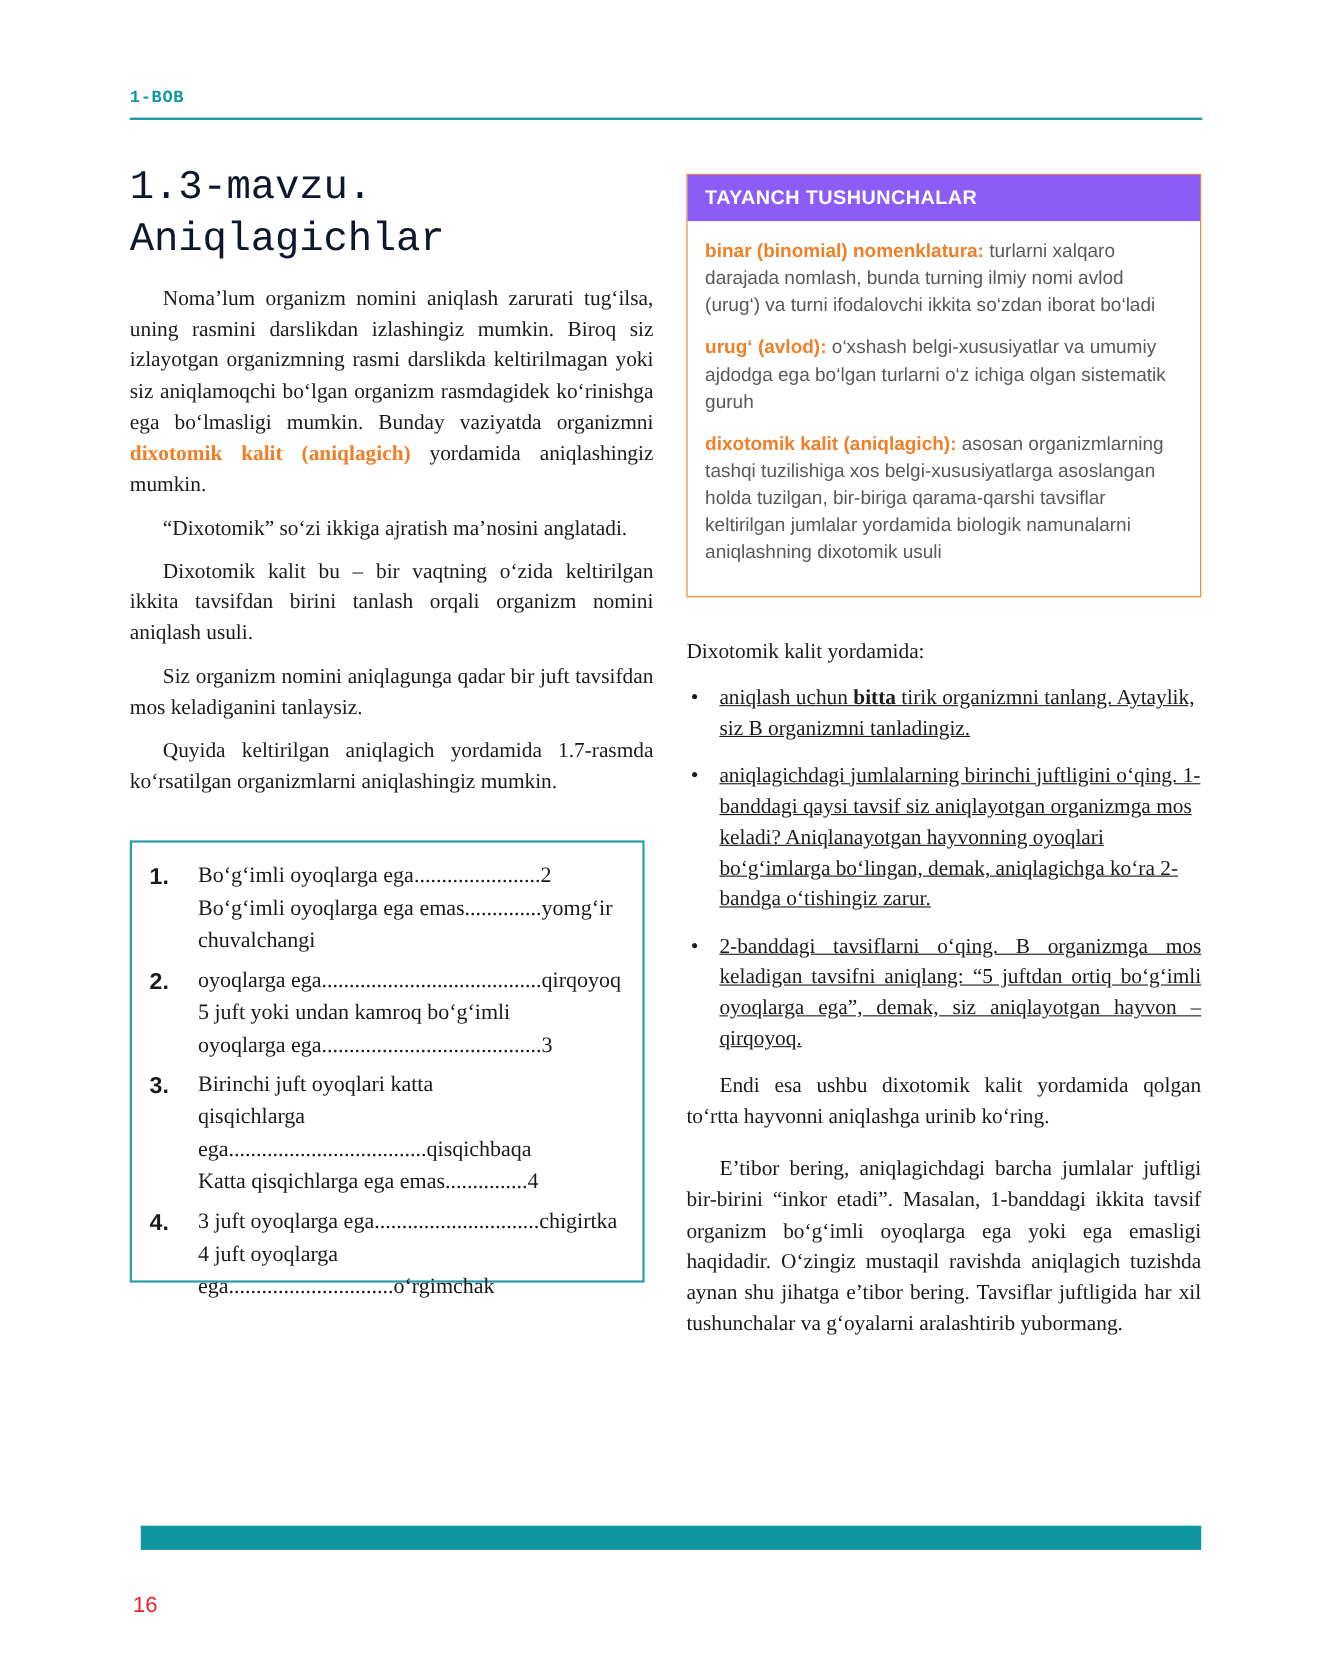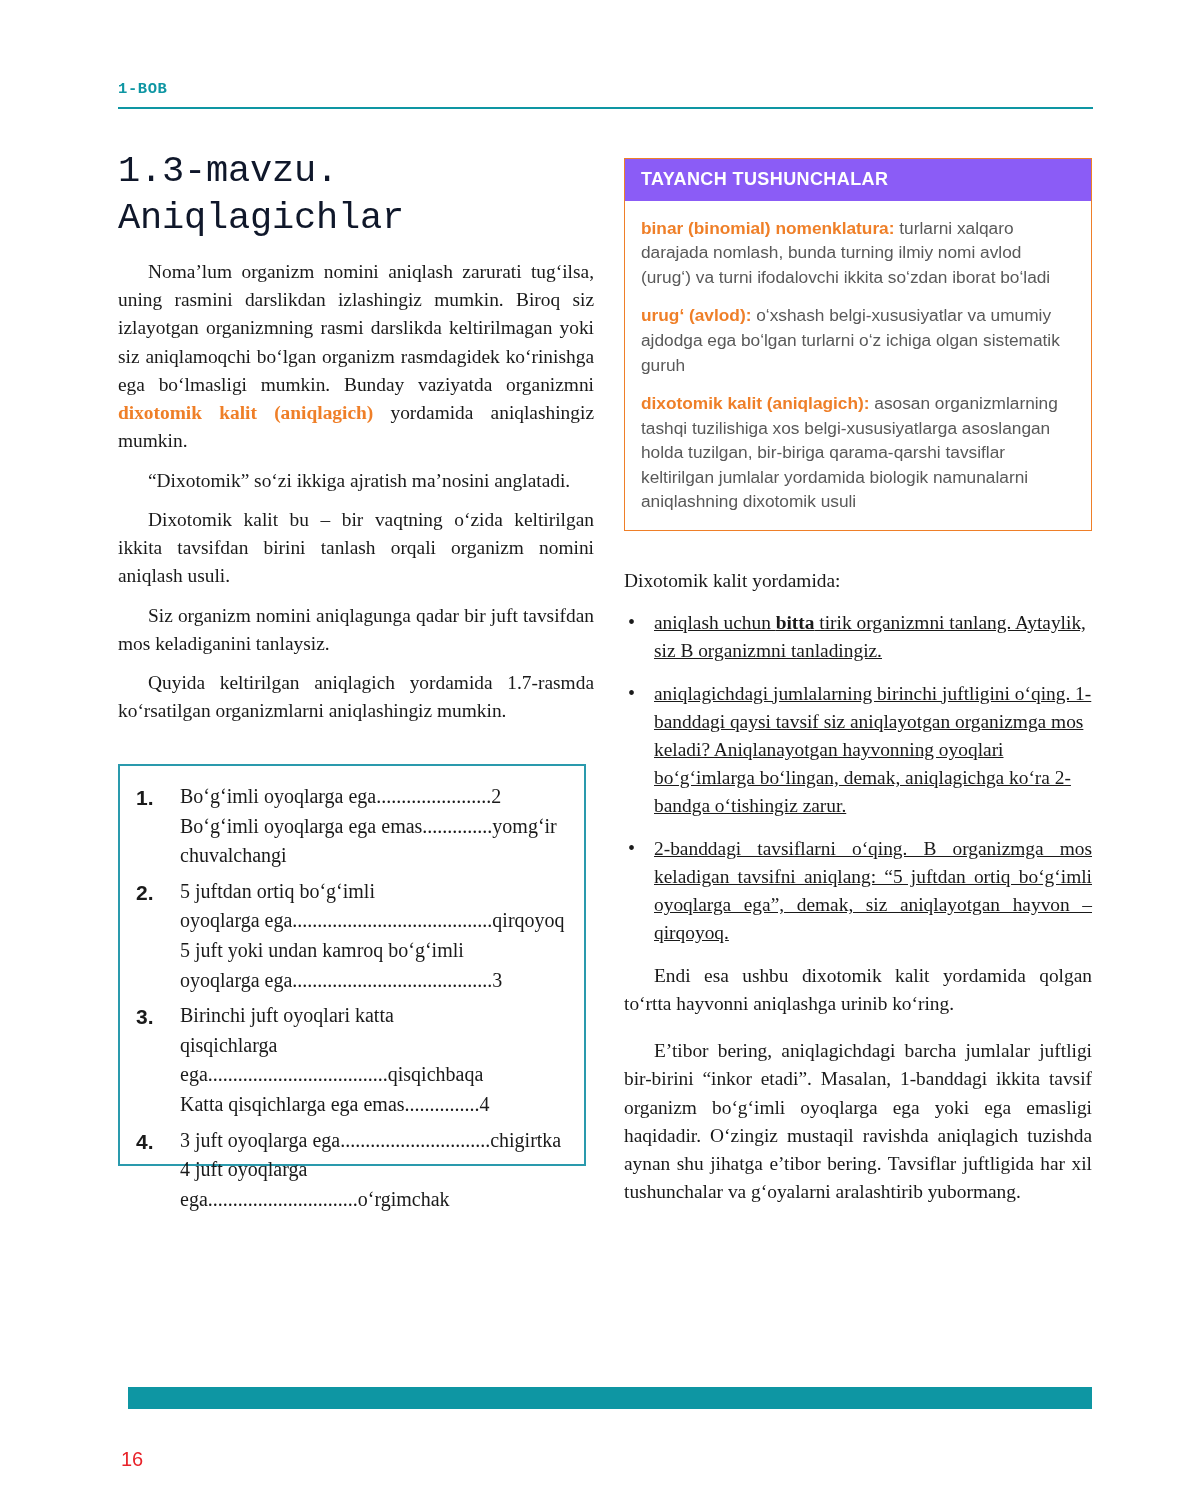--- a/index.html
+++ b/index.html
@@ -139,21 +139,21 @@
   #terms-body {
     padding: 15px 16px 14px 16px;
   }
   .term {
     font-family: "Liberation Sans", sans-serif;
     font-size: 17.3px;
     line-height: 1.42;
     color: #595959;
     margin-bottom: 14px;
   }
-  .term:last-child { margin-bottom: 2px; }
+  .term:last-child { margin-bottom: 14px; }
   .term-name {
     color: #ef7f28;
     font-weight: bold;
   }
 
   
   #right-prose {
     margin-top: 36px;
   }
   .lead {
@@ -242,21 +242,20 @@
       <div class="key-lines">
         <span class="key-line">Bo‘g‘imli oyoqlarga ega.......................2</span>
         <span class="key-line">Bo‘g‘imli oyoqlarga ega emas..............yomg‘ir</span>
         <span class="key-line">chuvalchangi</span>
       </div>
     </div>
 
     <div class="key-item">
       <div class="key-num">2.</div>
       <div class="key-lines">
-        <span class="key-line">5 juftdan ortiq bo‘g‘imli</span>
         <span class="key-line">oyoqlarga ega........................................qirqoyoq</span>
         <span class="key-line">5 juft yoki undan kamroq bo‘g‘imli</span>
         <span class="key-line">oyoqlarga ega........................................3</span>
       </div>
     </div>
 
     <div class="key-item">
       <div class="key-num">3.</div>
       <div class="key-lines">
         <span class="key-line">Birinchi juft oyoqlari katta</span>

